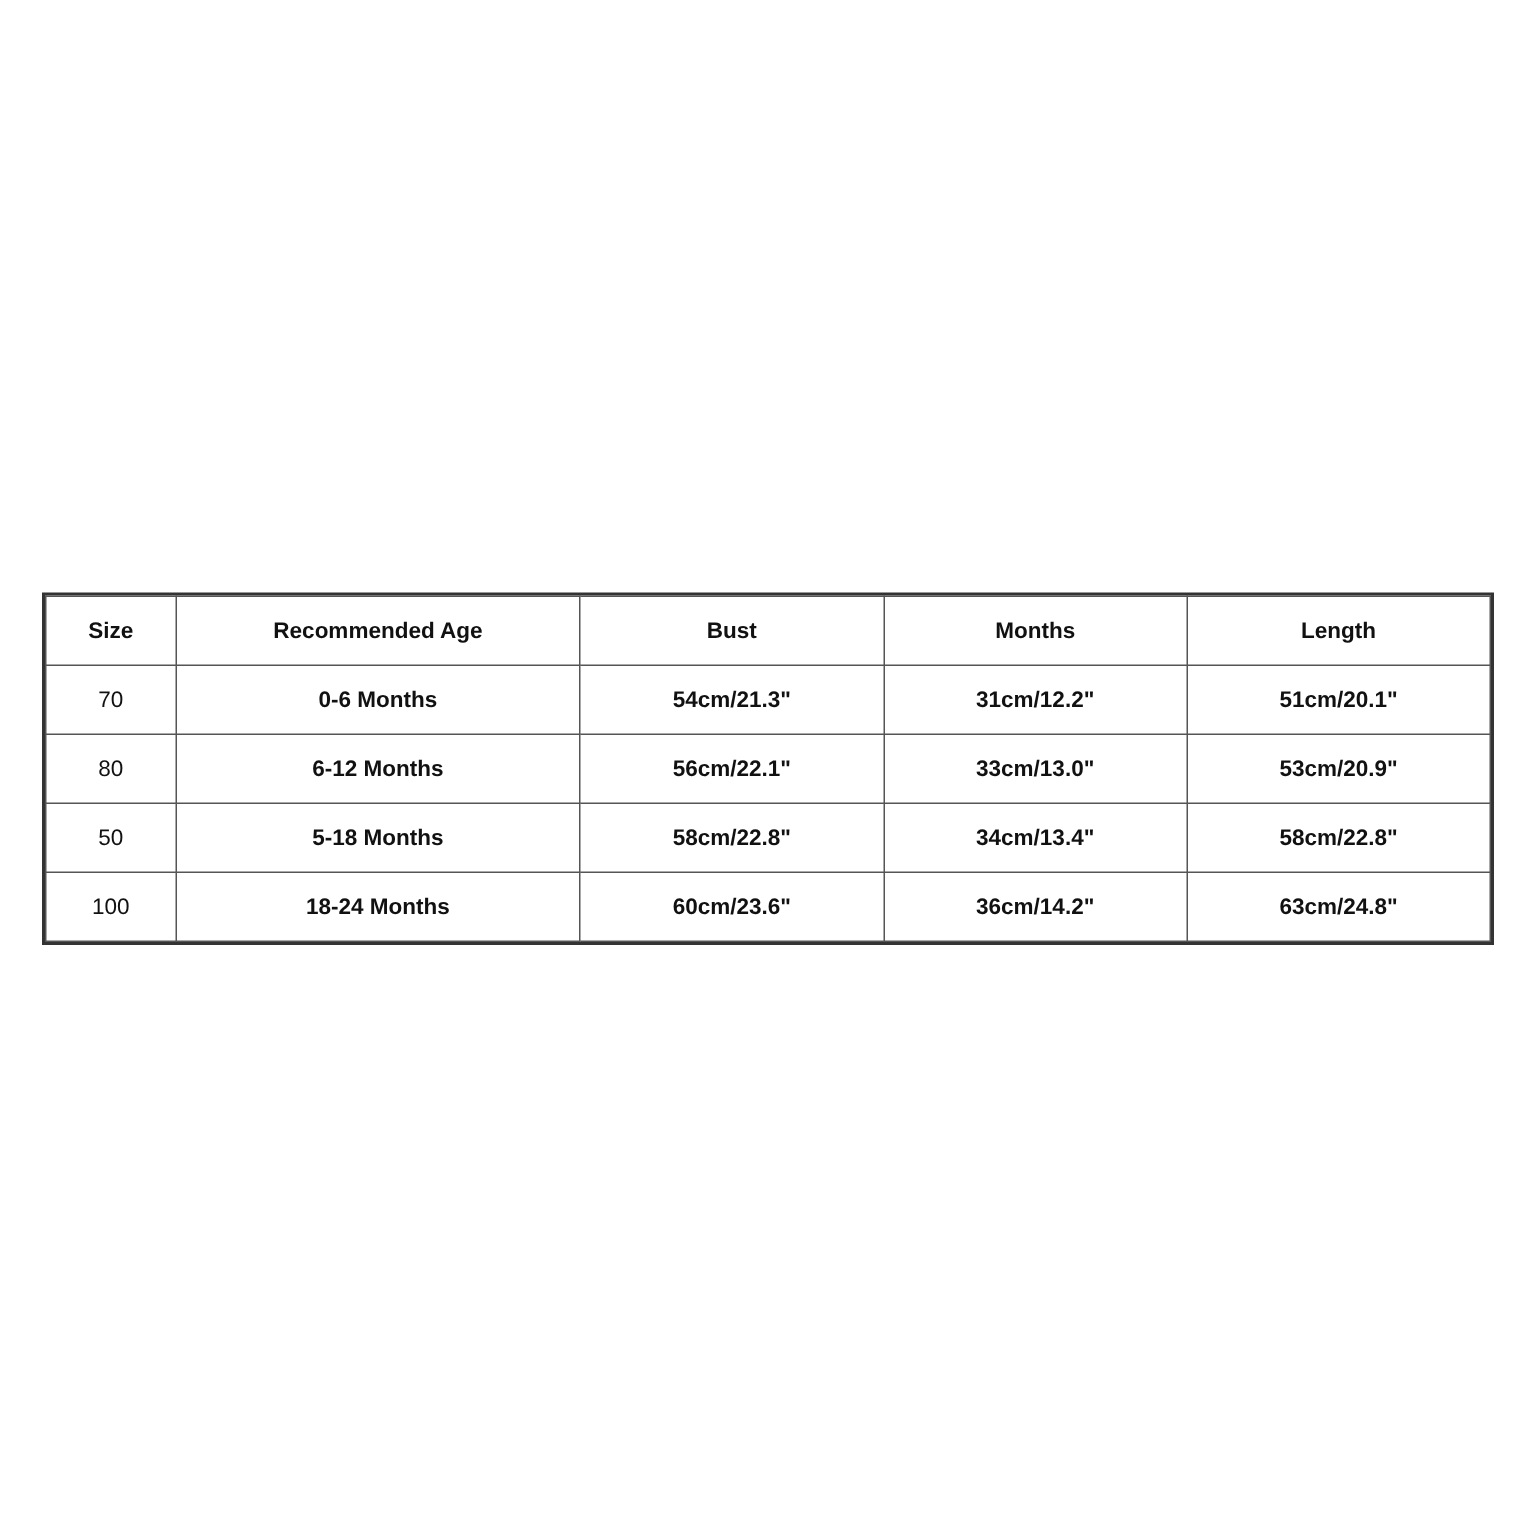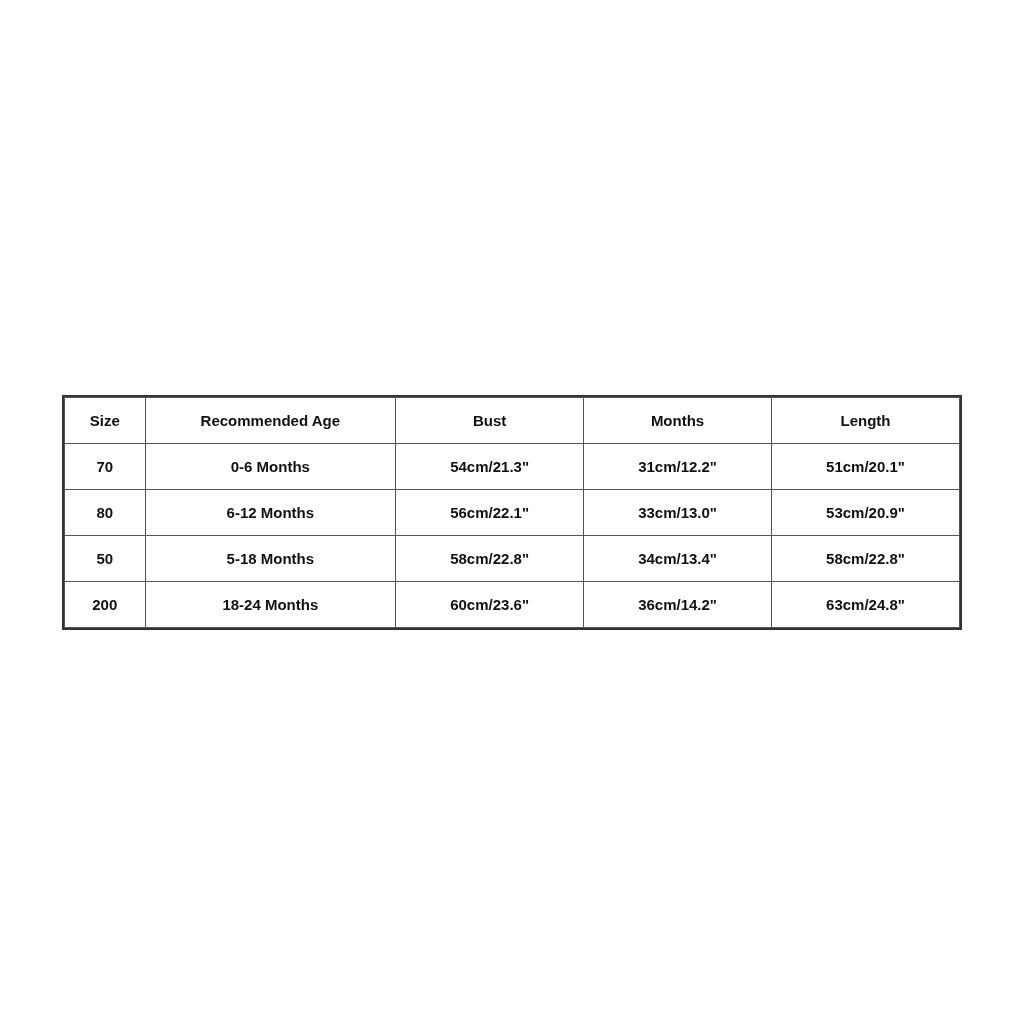--- a/index.html
+++ b/index.html
@@ -12,21 +12,21 @@
       width: 1024px;
       height: 1024px;
       background-color: #ffffff;
       display: flex;
       align-items: center;
       justify-content: center;
       font-family: Arial, sans-serif;
     }
 
     .table-container {
-      width: 900px;
+      width: 968px;
       border: 2px solid #333;
     }
 
     table {
       width: 100%;
       border-collapse: collapse;
       table-layout: fixed;
     }
 
     th, td {
@@ -40,21 +40,21 @@
     th {
       font-weight: bold;
       font-size: 15px;
     }
 
     td {
       font-weight: bold;
     }
 
     td:first-child {
-      font-weight: bold;
+      font-weight: normal;
       margin-left: 16px;
     }
 
     col.size-col { width: 9%; }
     col.age-col  { width: 28%; }
     col.bust-col { width: 21%; }
     col.sleeve-col { width: 21%; }
     col.length-col { width: 21%; }
   </style>
 </head>
@@ -94,21 +94,21 @@
           <td>53cm/20.9"</td>
         </tr>
         <tr>
           <td>50</td>
           <td>5-18 Months</td>
           <td>58cm/22.8"</td>
           <td>34cm/13.4"</td>
           <td>58cm/22.8"</td>
         </tr>
         <tr>
-          <td>200</td>
+          <td>100</td>
           <td>18-24 Months</td>
           <td>60cm/23.6"</td>
           <td>36cm/14.2"</td>
           <td>63cm/24.8"</td>
         </tr>
       </tbody>
   </table>
 </div>
 
 </body></html>

